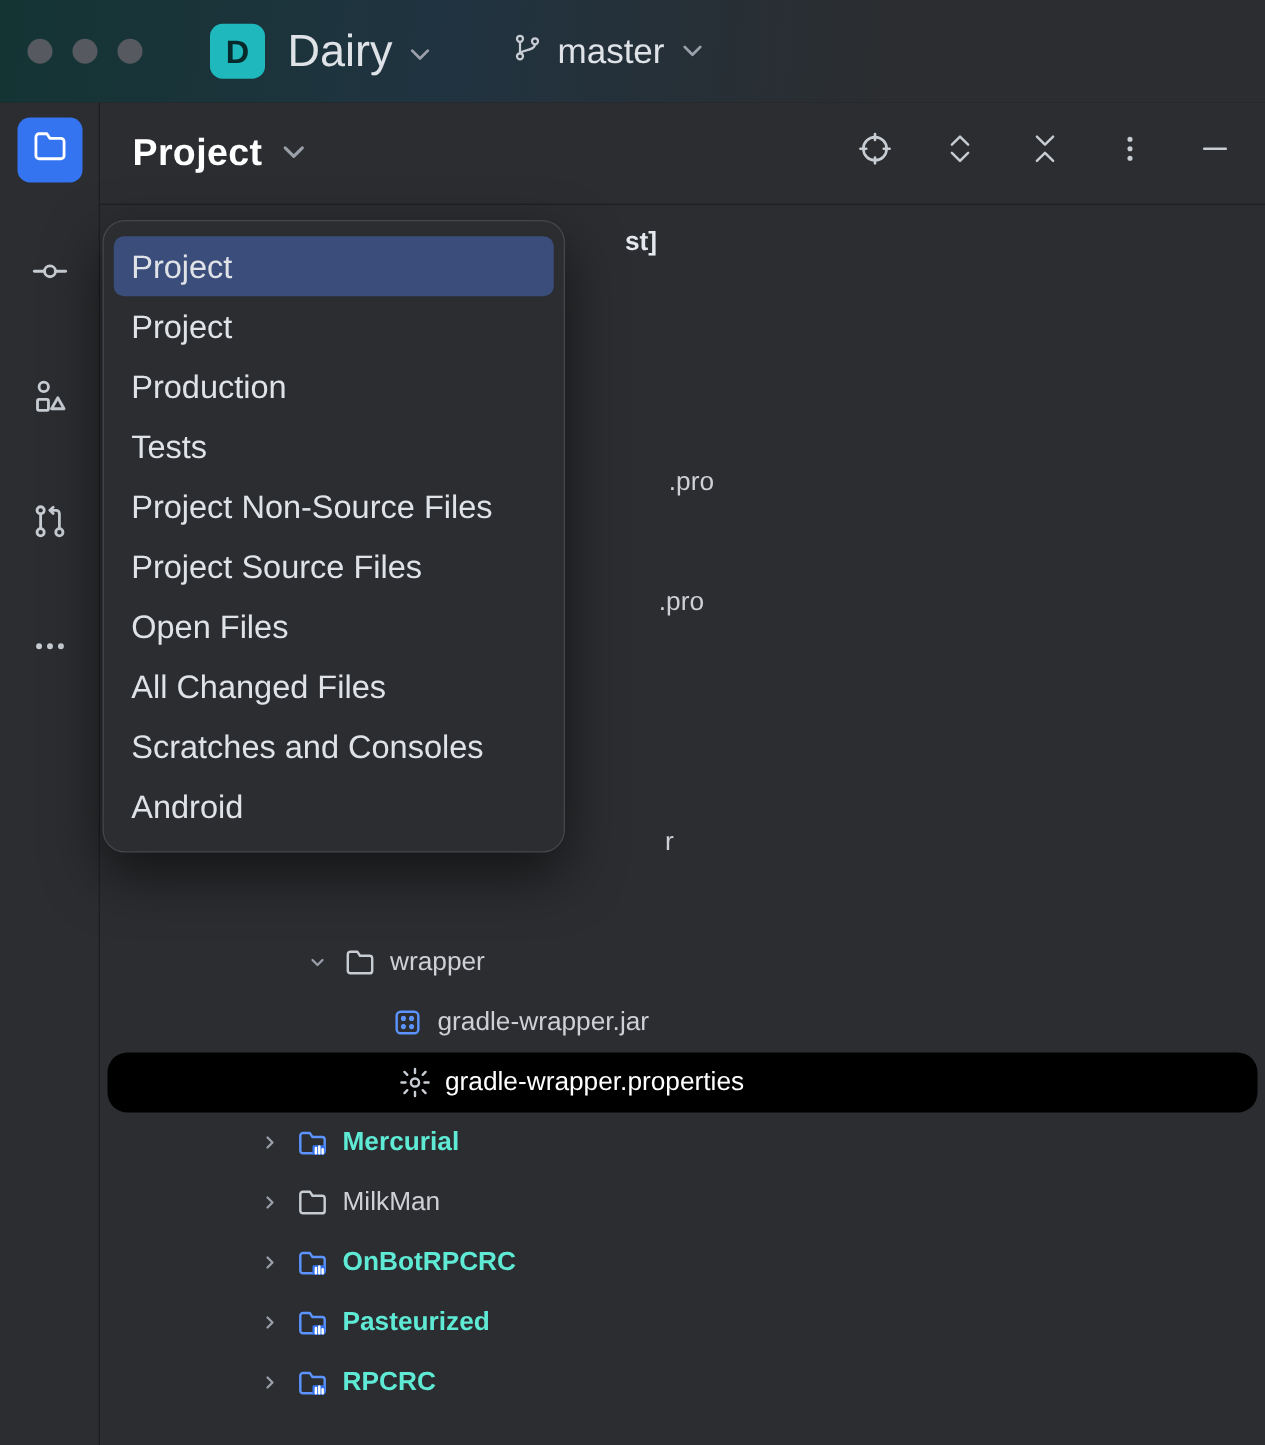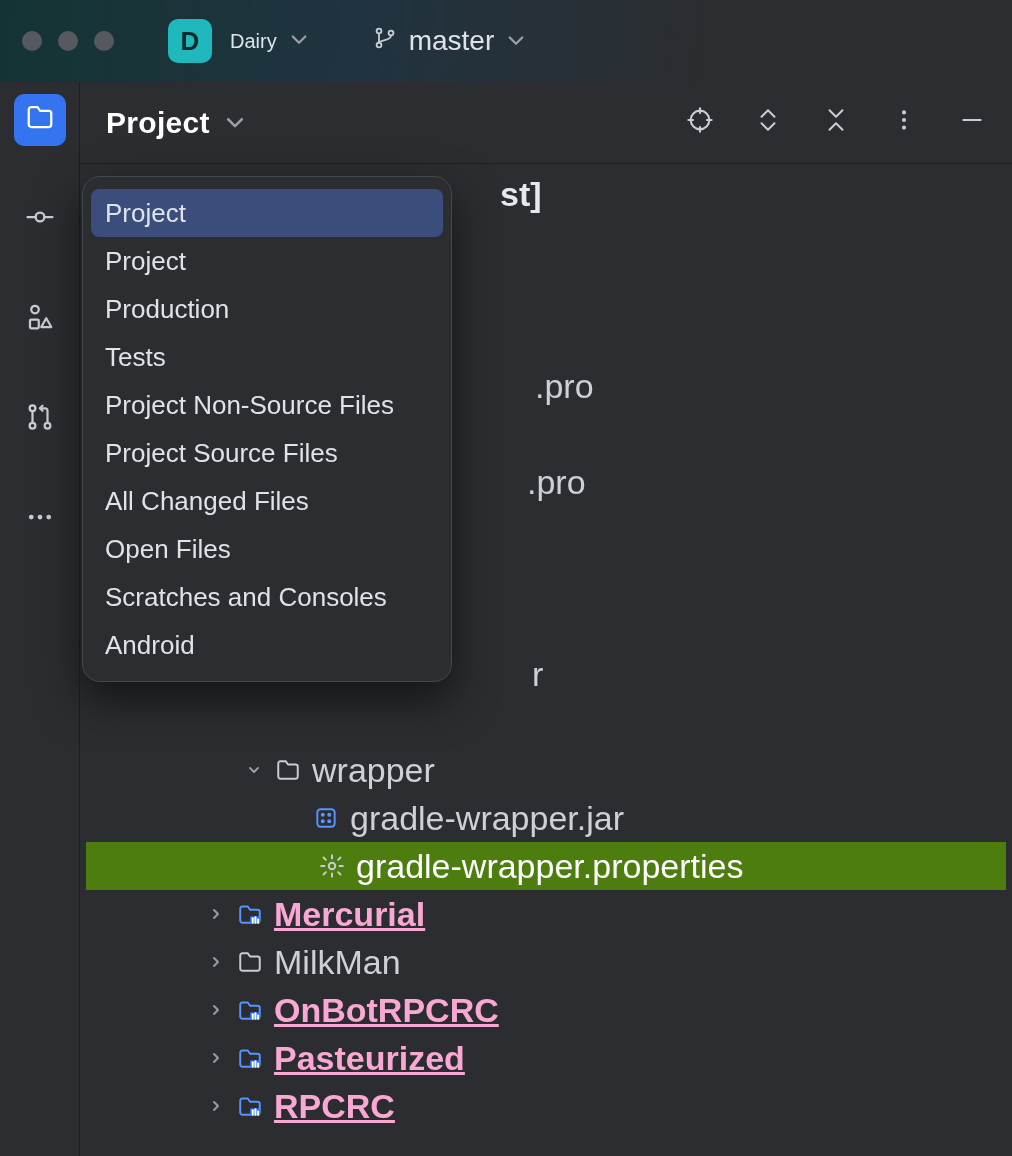--- a/index.html
+++ b/index.html
@@ -29,21 +29,21 @@
   }
   .proj-chip {
     width: 44px; height: 44px; border-radius: 10px;
     background: #1fb8bd;
     color: #062a2b;
     display: flex; align-items: center; justify-content: center;
     font-weight: 700; font-size: 26px;
   }
   .proj-dd {
     display: flex; align-items: center; gap: 12px;
-    color: #dfe3e8; font-size: 20px;
+    color: #dfe3e8; font-size: 36px;
     cursor: pointer;
   }
   .branch-dd {
     display: flex; align-items: center; gap: 12px;
     color: #dfe3e8; font-size: 28px;
     margin-left: 46px;
     cursor: pointer;
   }
   .chev { color: #9aa0aa; }
 
@@ -90,39 +90,39 @@
     margin-left: auto;
     display: flex; align-items: center; gap: 36px;
     color: #c8cdd4;
   }
   .icon-btn { width: 32px; height: 32px; display:flex; align-items:center; justify-content:center; cursor:pointer; }
 
   
   .tree {
     position: relative;
     padding-top: 6px;
-    font-size: 34px;
+    font-size: 21px;
     overflow: hidden;
     flex: 1 1 auto;
   }
   .row {
     height: 48px;
     display: flex; align-items: center;
     padding-right: 12px;
     gap: 10px;
     color: #ced0d6;
   }
   .row .indent { display:inline-block; }
   .row .tw { width: 20px; display:flex; align-items:center; justify-content:center; color:#9aa0aa; }
   .row .ic { width: 28px; display:flex; align-items:center; justify-content:center; }
   .row .label { white-space: nowrap; }
-  .row.bold .label { font-weight: 700; color:#f9a8d4;text-decoration:underline; }
+  .row.bold .label { font-weight: 700; color:#5eead4; }
   .row.selected {
-    background: #4d7c0f;
-    border-radius: 0;
+    background: #000000;
+    border-radius: 16px;
     margin: 0 6px;
   }
   .row.selected .label { color:#ffffff; }
 
   
   .menu {
     position: absolute;
     left: 82px;
     top: 176px;
     width: 370px;
@@ -448,17 +448,17 @@
   </div>
 </div>
 
 <div class="menu" id="view-menu">
     <div class="menu-item sel">Project</div>
     <div class="menu-item">Project</div>
     <div class="menu-item">Production</div>
     <div class="menu-item">Tests</div>
     <div class="menu-item">Project Non-Source Files</div>
     <div class="menu-item">Project Source Files</div>
+    <div class="menu-item">Open Files</div>
     <div class="menu-item">All Changed Files</div>
-    <div class="menu-item">Open Files</div>
     <div class="menu-item">Scratches and Consoles</div>
     <div class="menu-item">Android</div>
   </div>
 
 </body></html>

